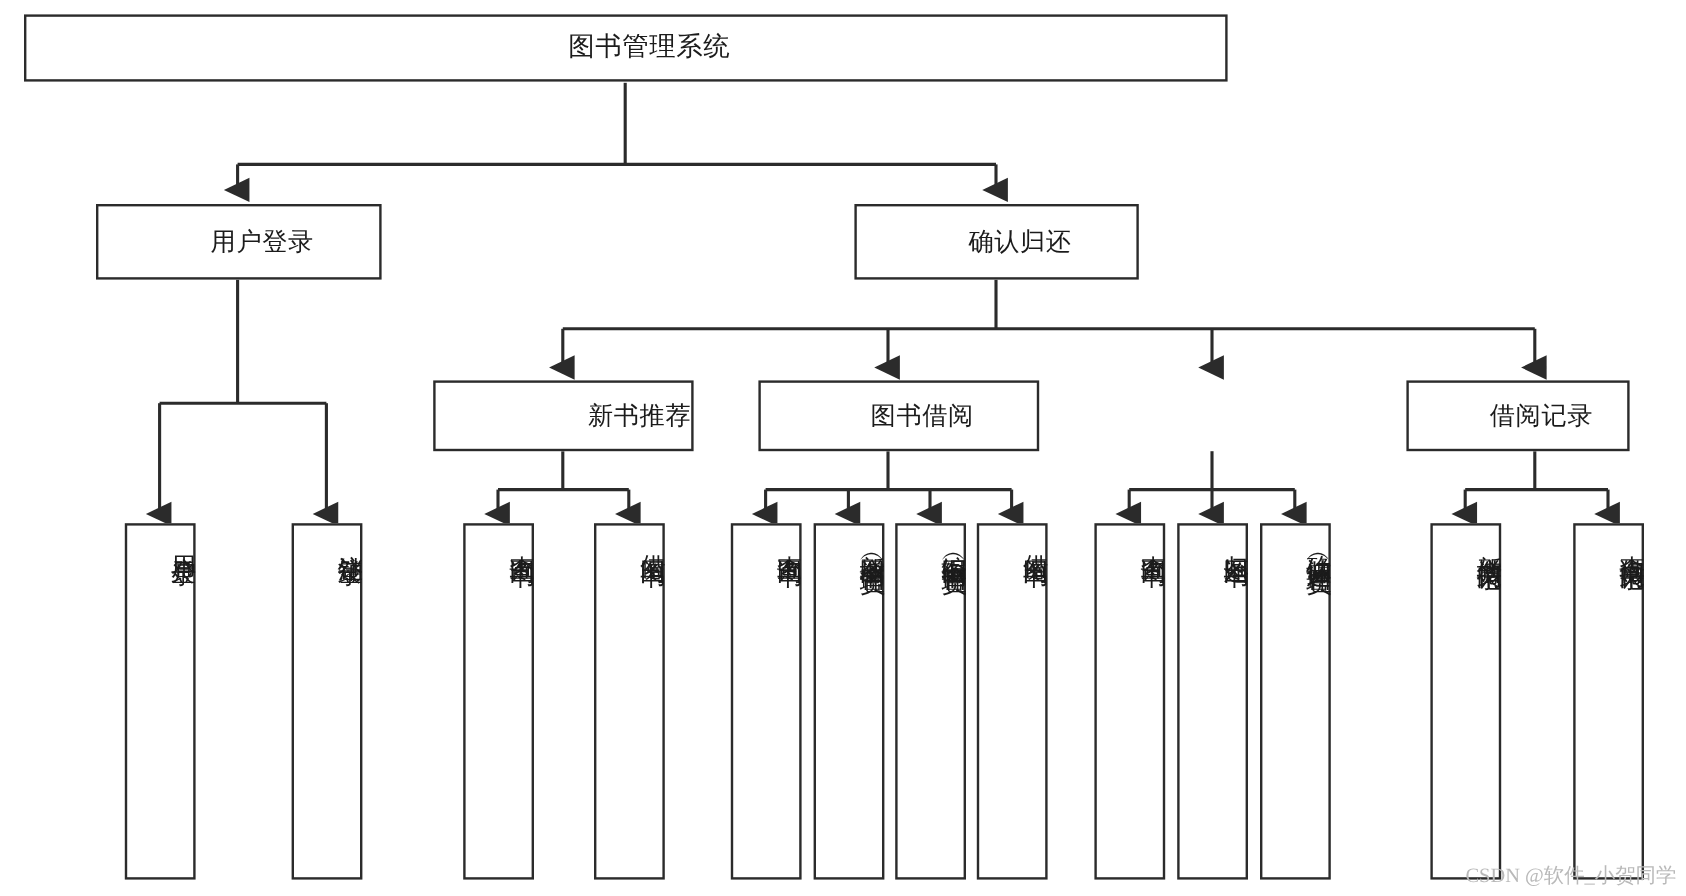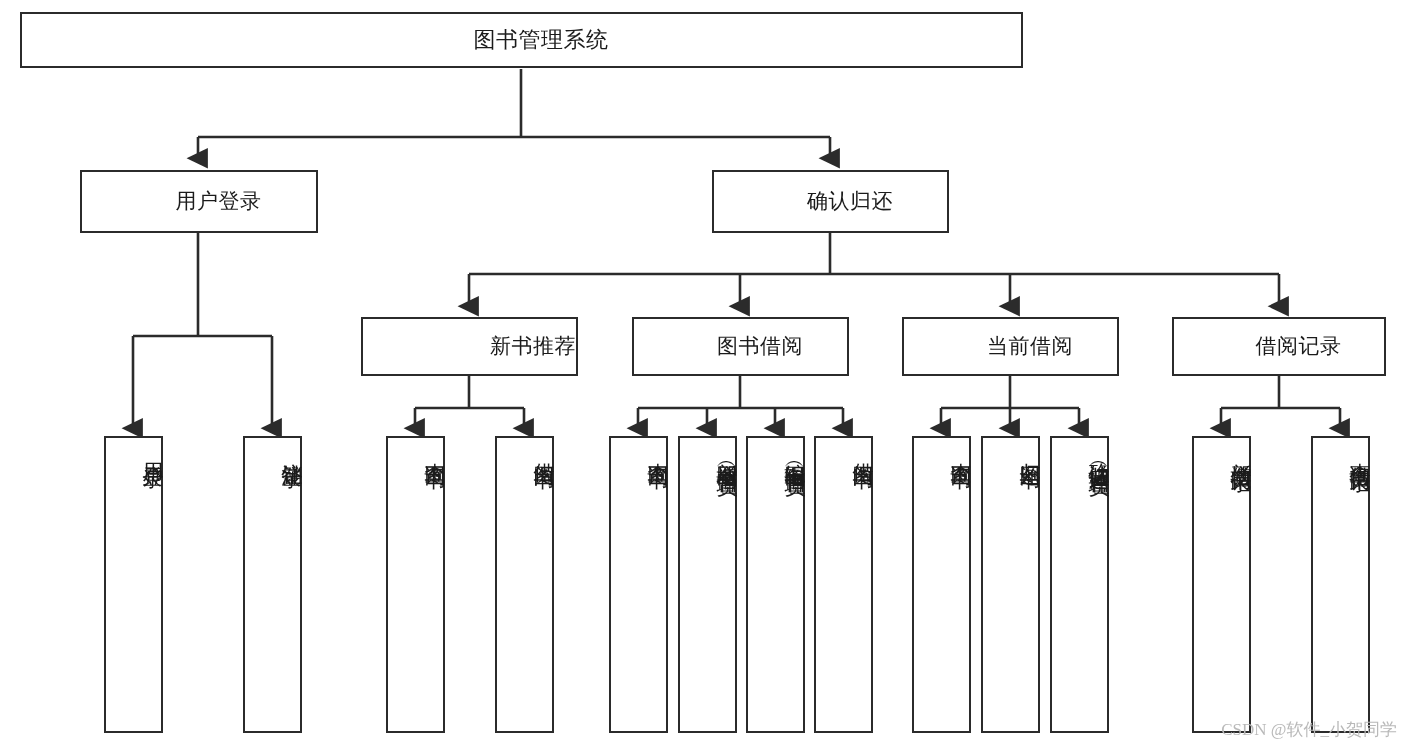--- a/index.html
+++ b/index.html
@@ -138,27 +138,24 @@
   <div class="node horiz" style="left:80px; top:170px; width:238px; height:63px;">
     <span class="label">用户登录</span>
   </div>
   <div class="node horiz" style="left:712px; top:170px; width:237px; height:63px;">
     <span class="label">确认归还</span>
   </div>
 
   <div class="node horiz" style="left:361px; top:317px; width:217px; height:59px;justify-content:flex-end;">
     <span class="label">新书推荐</span>
   </div>
-  <div class="node horiz" style="left:632px; top:317px; width:217px; height:59px;">
+  <div class="node horiz" style="left:632px; top:317px; width:234px; height:59px;">
     <span class="label">图书借阅</span>
   </div>
-  <div class="node horiz" style="left:902px; top:317px; width:217px; height:59px;">
-    <span class="label">当前借阅</span>
-  </div>
-  <div class="node horiz" style="left:1172px; top:317px; width:214px; height:59px;">
+  <div class="node horiz" style="left:1172px; top:317px; width:186px; height:59px;">
     <span class="label">借阅记录</span>
   </div>
 
   <div class="node vert" style="left:104px; top:436px; width:59px; height:297px;">
     <span class="label">用户登录</span>
   </div>
   <div class="node vert" style="left:243px; top:436px; width:59px; height:297px;">
     <span class="label">注销登录</span>
   </div>
 

